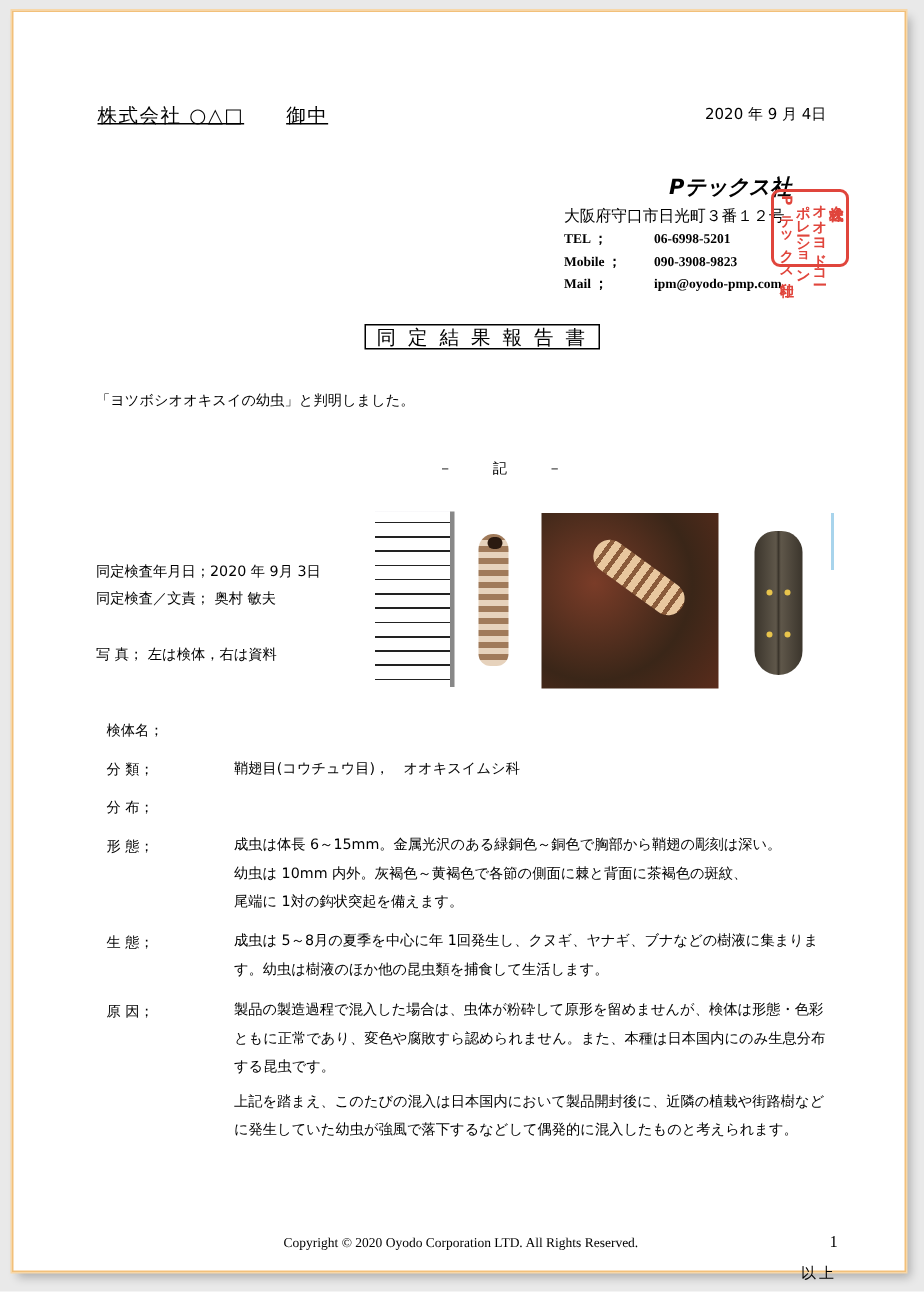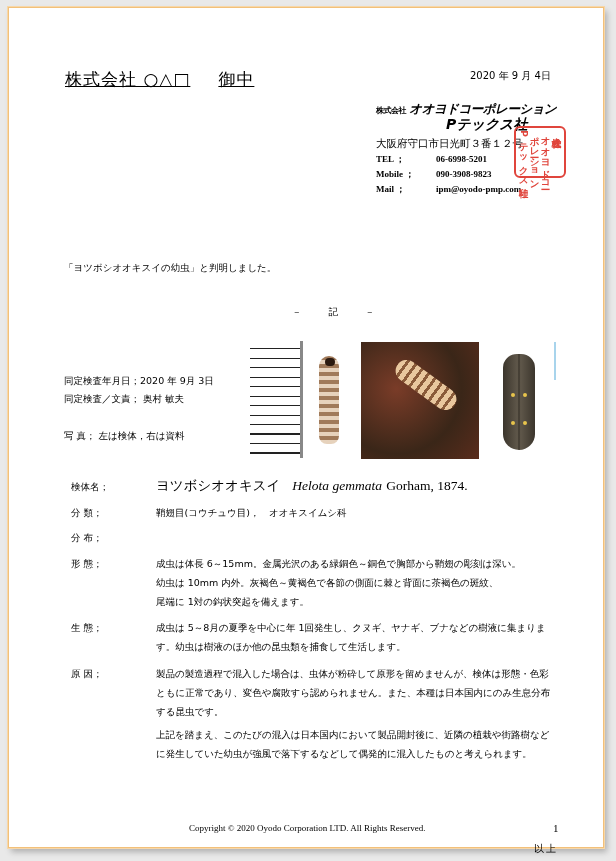--- a/index.html
+++ b/index.html
@@ -2,21 +2,21 @@
 <html><head>
 <meta charset="utf-8">
 <style>
   html, body { margin:0; padding:0; }
   body { width:616px; height:861px; background:#e9e9e9; position:relative; overflow:hidden;
          font-family:"DejaVu Sans", sans-serif; color:#000; }
   .page { position:absolute; left:8px; top:7px; width:594px; height:839px; background:#fff;
           border:1px solid #f2c07a; box-shadow: 0 0 0 1px #f7d7a8, 3px 4px 6px rgba(0,0,0,0.25); }
   .abs { position:absolute; white-space:nowrap; }
   .date { left:461px; top:37px; font-size:10px;margin-top:24px; }
-  .addressee { left:54px; top:60px; font-size:17px; text-decoration:underline; padding:0 2px; letter-spacing:1px; }
+  .addressee { left:54px; top:60px; font-size:13px; text-decoration:underline; padding:0 2px; letter-spacing:1px; }
   .addressee .gap { display:inline-block; width:28px; }
   .logo { left:367px; top:93px; font-size:11px; font-weight:bold; letter-spacing:-0.5px; }
   .logo .small { font-size:8px; font-weight:bold; }
   .logo .big { font-size:12.5px; font-weight:900; font-style:italic; }
   .sublogo { left:437px; top:108px; font-size:14px; font-weight:900; font-style:italic; }
   .addr { left:367px; top:129px; font-size:10.5px; font-family:Liberation Mono, monospace;text-align:center; }
   .contact { left:367px; font-size:9px; font-family:"Liberation Serif", serif;font-weight:bold; }
   .contact .lbl { display:inline-block; width:60px; }
   .stamp { left:505px; top:118px; width:52px; height:52px; border:2px solid #e0453c; border-radius:6px;
            color:#e0453c; font-size:9.5px; line-height:10px; display:flex; flex-direction:row-reverse;
@@ -57,44 +57,41 @@
 <body>
 
 <div class="page">
 
   <div class="abs date">2020 年 9 月 4日</div>
 
   <div class="abs addressee">
     <span>株式会社 ○△□</span><span class="gap"></span><span>御中</span>
   </div>
 
-  <div class="abs logo">
-    <span class="small">株式会社</span>
-    <span class="big">オオヨドコーポレーション</span>
-  </div>
   <div class="abs sublogo">Pテックス社</div>
 
   <div class="abs addr">大阪府守口市日光町３番１２号</div>
   <div class="abs contact" style="top:145px">
     <span class="lbl">TEL ；</span><span>06-6998-5201</span>
   </div>
   <div class="abs contact" style="top:160px">
     <span class="lbl">Mobile ；</span><span>090-3908-9823</span>
   </div>
   <div class="abs contact" style="top:175px">
     <span class="lbl">Mail ；</span><span>ipm@oyodo-pmp.com</span>
   </div>
 
   <div class="abs stamp">
     <span class="col">株式会社</span>
     <span class="col">オオヨドコー</span>
     <span class="col">ポレーション</span>
     <span class="col">Pテックス社印</span>
   </div>
 
+  <div class="abs title-box">同定結果報告書</div>
 
   <div class="abs body intro">
     <div>「ヨツボシオオキスイの幼虫」と判明しました。</div>
   </div>
 
   <div class="abs ki">－ 記 －</div>
 
   <div class="abs meta" style="top:367px">同定検査年月日；2020 年 9月 3日</div>
   <div class="abs meta" style="top:385px">同定検査／文責； 奥村 敏夫</div>
   <div class="abs meta" style="top:422px">写 真； 左は検体，右は資料</div>
@@ -106,24 +103,20 @@
   <div class="photo photo2"></div>
   <div class="photo larva2"></div>
   <div class="photo beetle"></div>
   <div class="photo beetle-spot" style="left:502px;top:385px"></div>
   <div class="photo beetle-spot" style="left:514px;top:385px"></div>
   <div class="photo beetle-spot" style="left:502px;top:413px"></div>
   <div class="photo beetle-spot" style="left:514px;top:413px"></div>
   <div class="photo scale-bar"></div>
 
   <div class="abs row" style="top:473px">検体名；</div>
-  <div class="abs species">
-    <span>ヨツボシオオキスイ</span><span class="sci">Helota gemmata</span>
-    <span class="auth">Gorham, 1874.</span>
-  </div>
 
   <div class="abs row" style="top:499px">分 類；</div>
   <div class="abs row-content" style="top:495px">鞘翅目(コウチュウ目)，　オオキスイムシ科</div>
 
   <div class="abs row" style="top:524px">分 布；</div>
 
   <div class="abs row" style="top:550px">形 態；</div>
   <div class="abs row-content" style="top:546px;width:440px">
     <div style="white-space:nowrap">成虫は体長 6～15mm。金属光沢のある緑銅色～銅色で胸部から鞘翅の彫刻は深い。</div>
     <div style="white-space:nowrap">幼虫は 10mm 内外。灰褐色～黄褐色で各節の側面に棘と背面に茶褐色の斑紋、</div>

